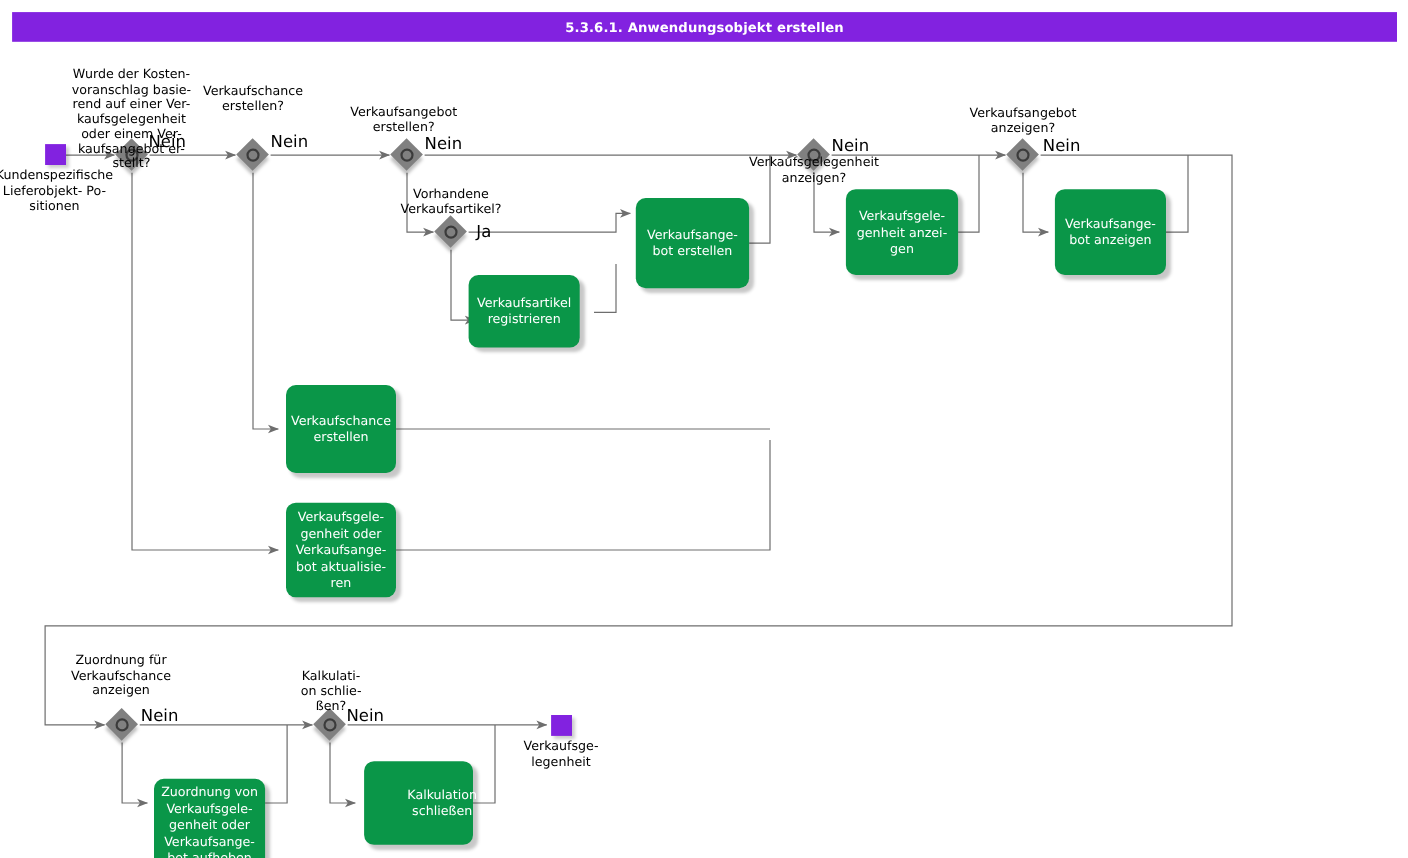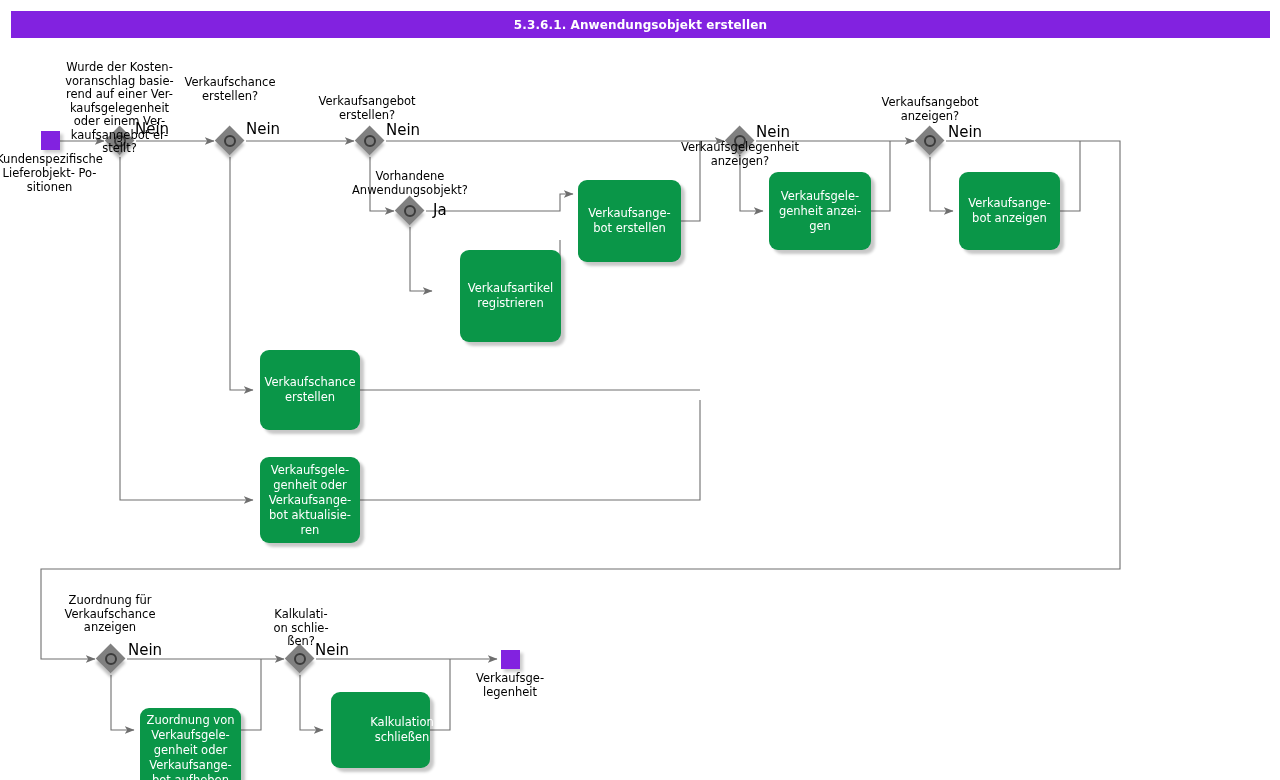--- a/index.html
+++ b/index.html
@@ -145,21 +145,21 @@
   </div>
   <div class="qlabel" style="left:307px;top:95px;width:120px;">Verkaufsangebot
 erstellen?</div>
   <div class="elabel" style="left:386px;top:123px;">Nein</div>
 
   <div class="gw" style="left:395px;top:196px;">
     <div class="dia"></div>
     <div class="ring"></div>
   </div>
   <div class="qlabel" style="left:350px;top:170px;width:120px;">Vorhandene
-Anwendungsobjekt?</div>
+Verkaufsartikel?</div>
   <div class="elabel" style="left:433px;top:203px;">Ja</div>
 
   <div class="gw" style="left:725px;top:126px;">
     <div class="dia"></div>
     <div class="ring"></div>
   </div>
   <div class="qlabel" style="left:672px;top:95px;width:136px;margin-top:46px;">Verkaufsgelegenheit
 anzeigen?</div>
   <div class="elabel" style="left:756px;top:125px;">Nein</div>
 
@@ -187,21 +187,21 @@
   <div class="qlabel" style="left:262px;top:608px;width:78px;">Kalkulati-
 on schlie-
 ßen?</div>
   <div class="elabel" style="left:315px;top:643px;">Nein</div>
 
   <div class="task" style="left:578px;top:180px;width:103px;height:82px;">
     <span>Verkaufsange-
 bot erstellen</span>
   </div>
 
-  <div class="task" style="left:460px;top:250px;width:101px;height:92px;">
+  <div class="task" style="left:426px;top:250px;width:101px;height:66px;">
     <span>Verkaufsartikel
 registrieren</span>
   </div>
 
   <div class="task" style="left:769px;top:172px;width:102px;height:78px;">
     <span>Verkaufsgele-
 genheit  anzei-
 gen</span>
   </div>
 

